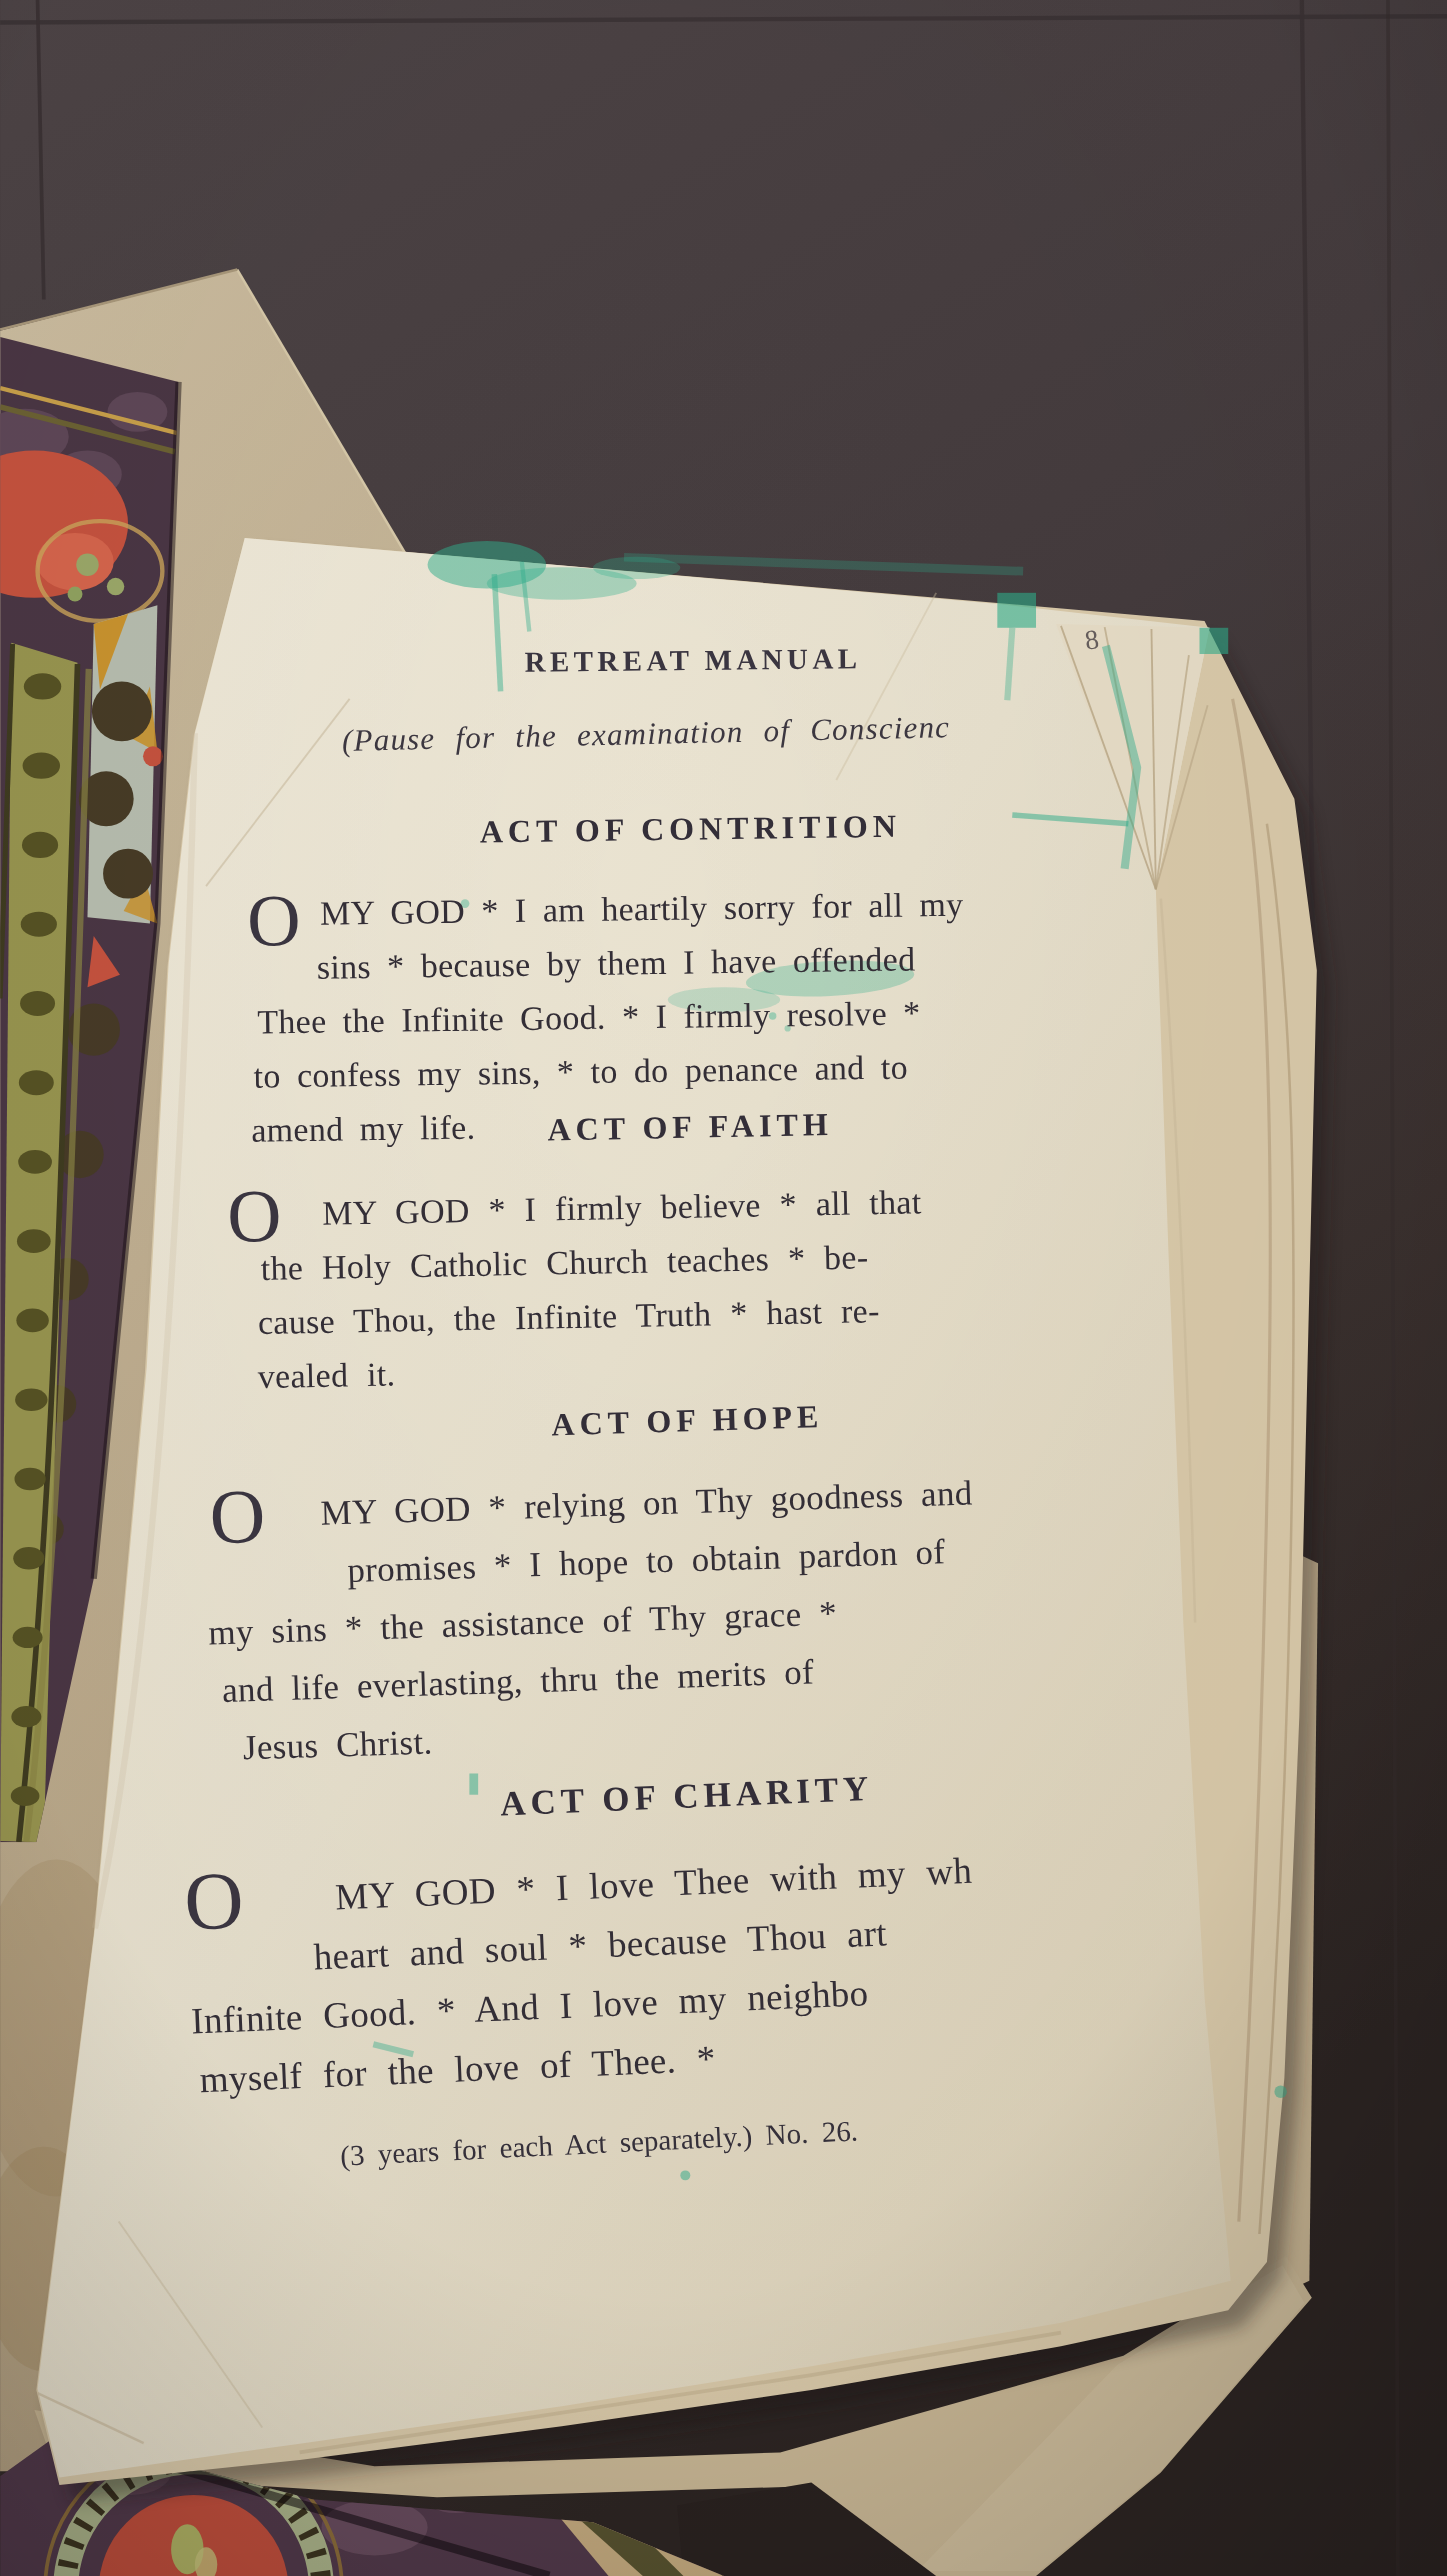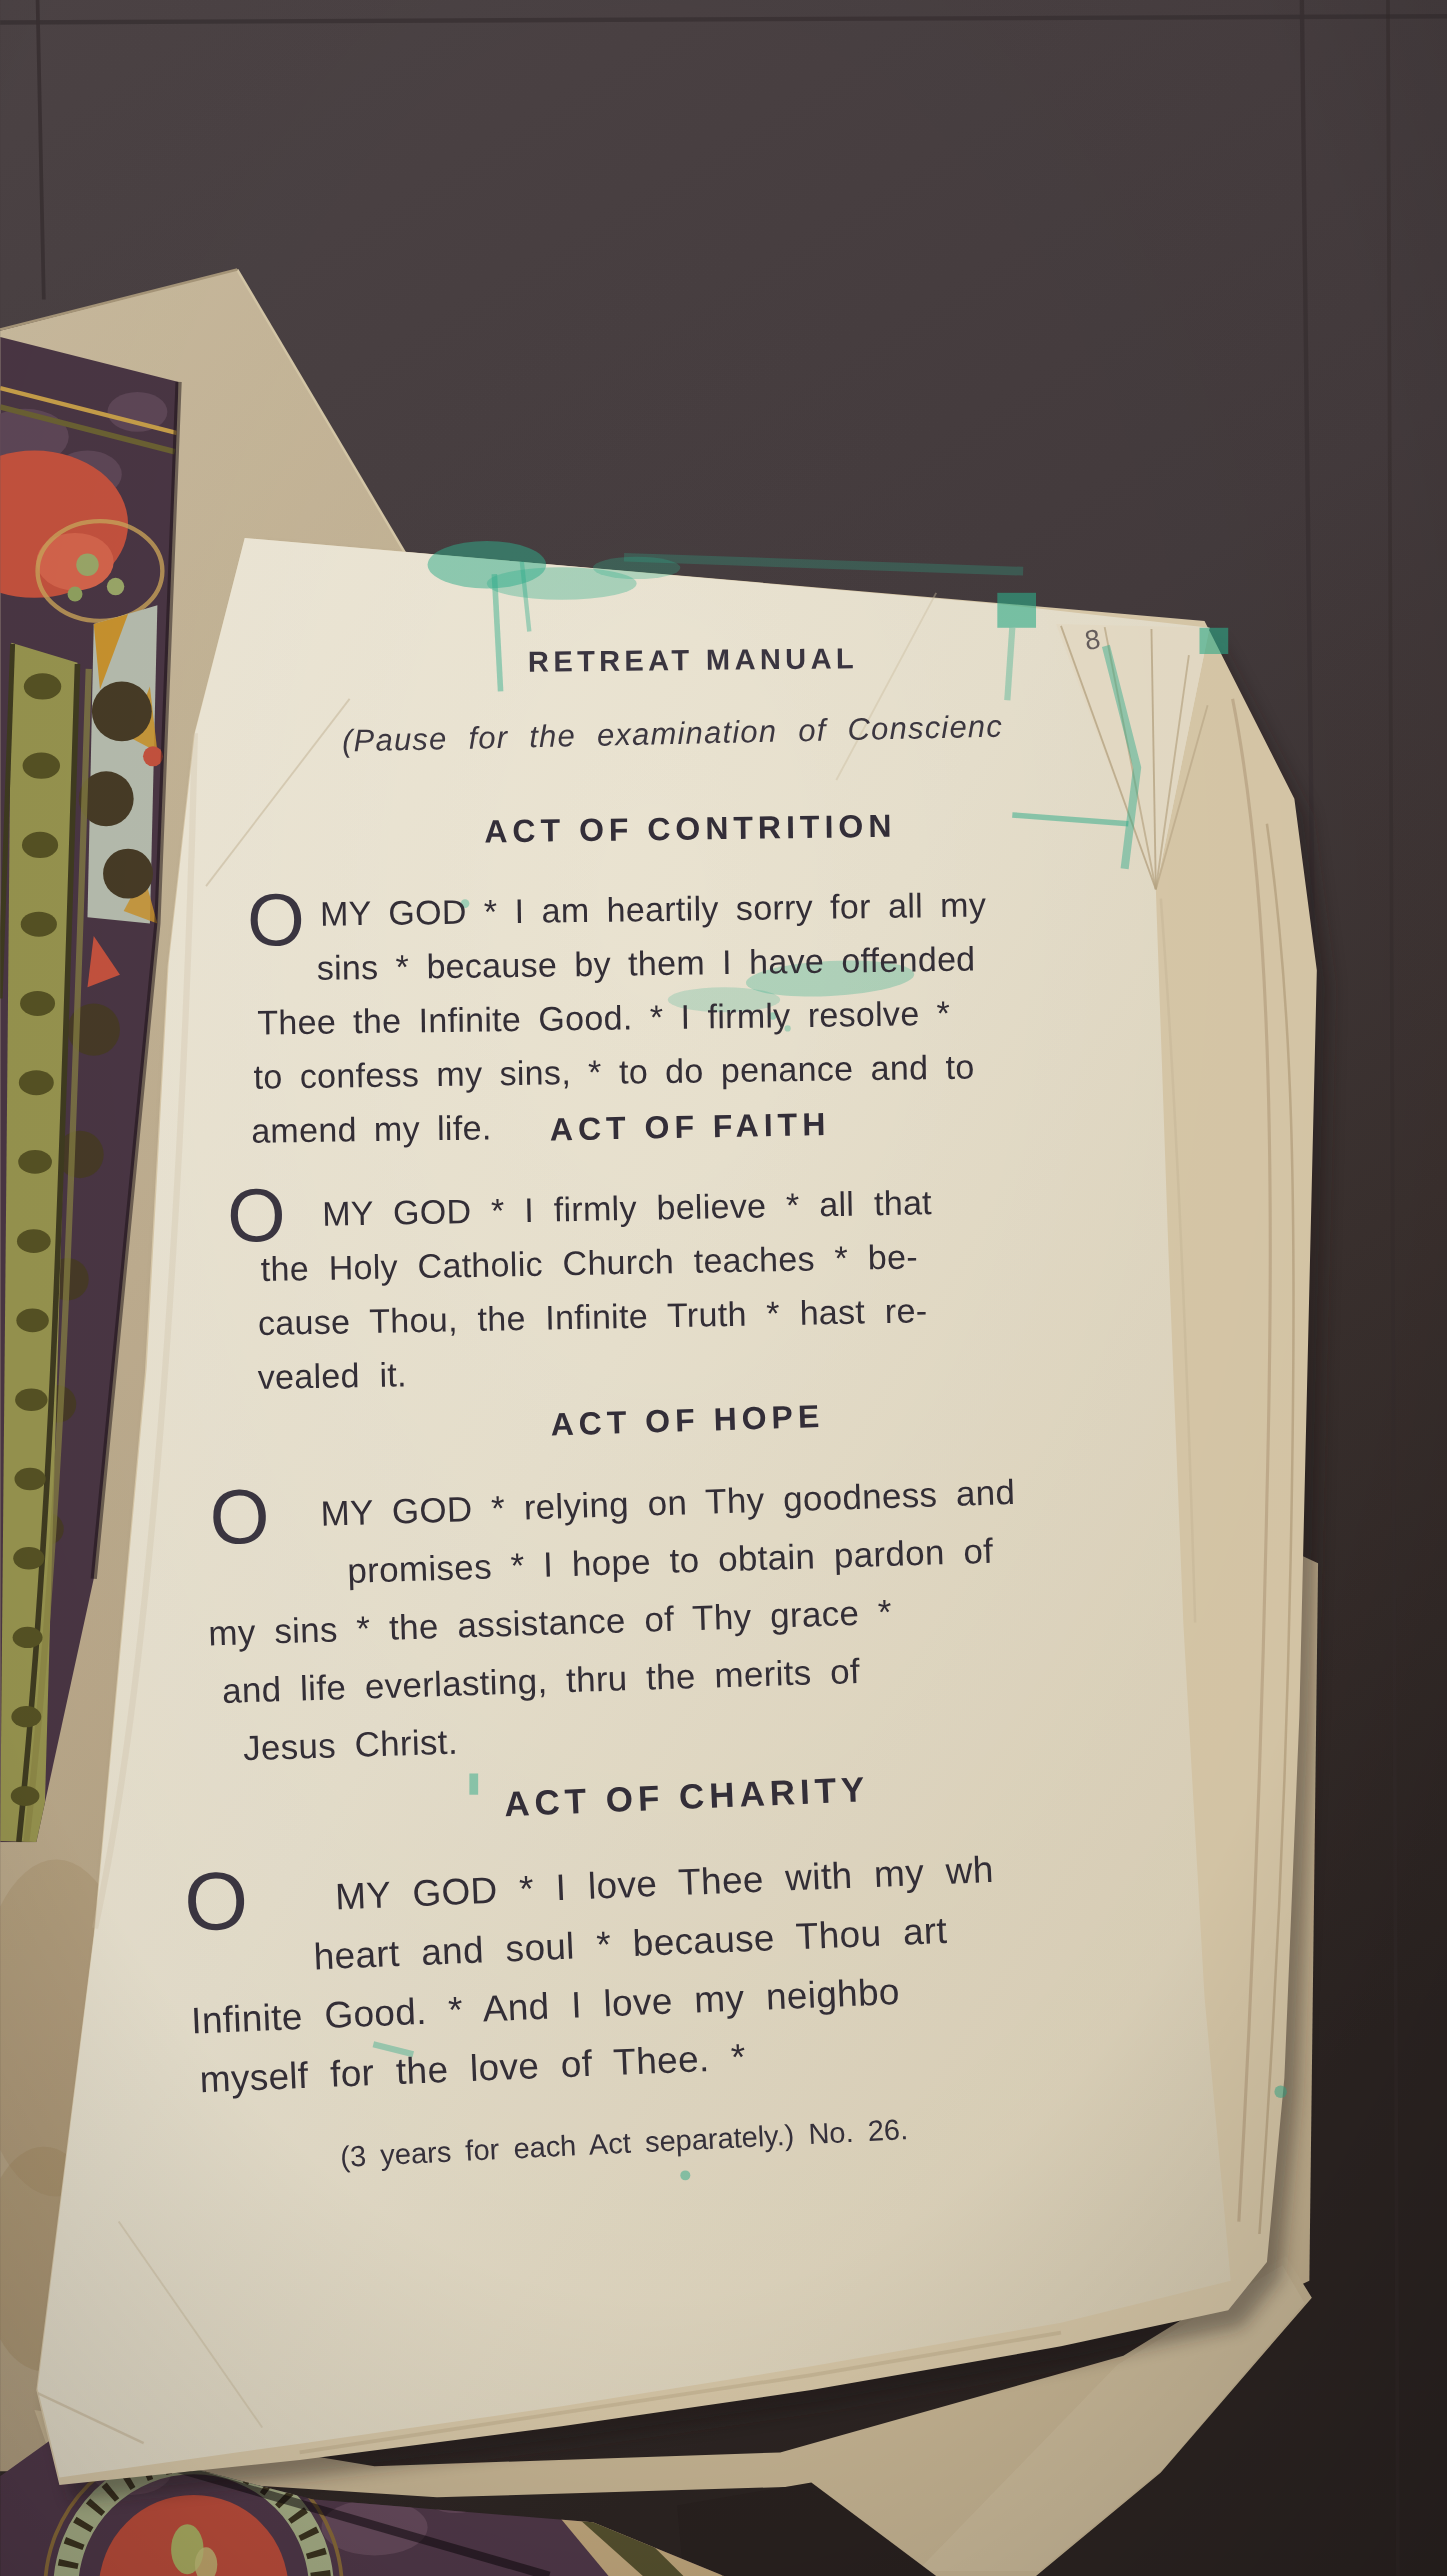--- a/index.html
+++ b/index.html
@@ -1,20 +1,20 @@
 <!DOCTYPE html>
 <html style="font-size:10px"><head>
 <meta charset="utf-8">
 <style>
   html,body{margin:0;padding:0;background:#2a2223;}
   .scene{position:relative;width:1448px;height:2576px;overflow:hidden;background:#3c3335;}
   .scene svg{position:absolute;inset:0;display:block;}
   .textlayer{
     position:absolute;inset:0;
-    font-family:Liberation Sans, sans-serif;
+    font-family:Liberation Serif, serif;
     color:#332e36;
     clip-path:polygon(245px 538px,1209px 628px,1156px 889px,1173px 1498px,1218px 2059px,1239px 2284px,300px 2444px,59px 2477px,37px 2389px,168px 964px);
   }
   .textlayer > div, .textlayer > section{position:absolute;}
   .hdr{left:387px;top:644px;width:612px;text-align:center;font-size:29px;letter-spacing:4.4px;font-weight:700;transform:rotate(-0.6deg);color:#3a3540;}
   .pgnum{left:1085px;top:624px;font-size:27.5px;color:rgba(70,62,66,.8);transform:rotate(-8deg);}
   .pause{left:342px;top:716px;font-size:31px;font-style:italic;word-spacing:11.2px;letter-spacing:1.2px;transform:rotate(-1.3deg);color:#3c3740;white-space:nowrap;}
   .sec{left:243px;width:973px;}
   .sec h2{margin:0 0 34px;width:899px;text-align:center;font-size:32px;letter-spacing:5px;font-weight:700;color:#332e38;}
   .ln{position:relative;white-space:nowrap;letter-spacing:0.3px;}

